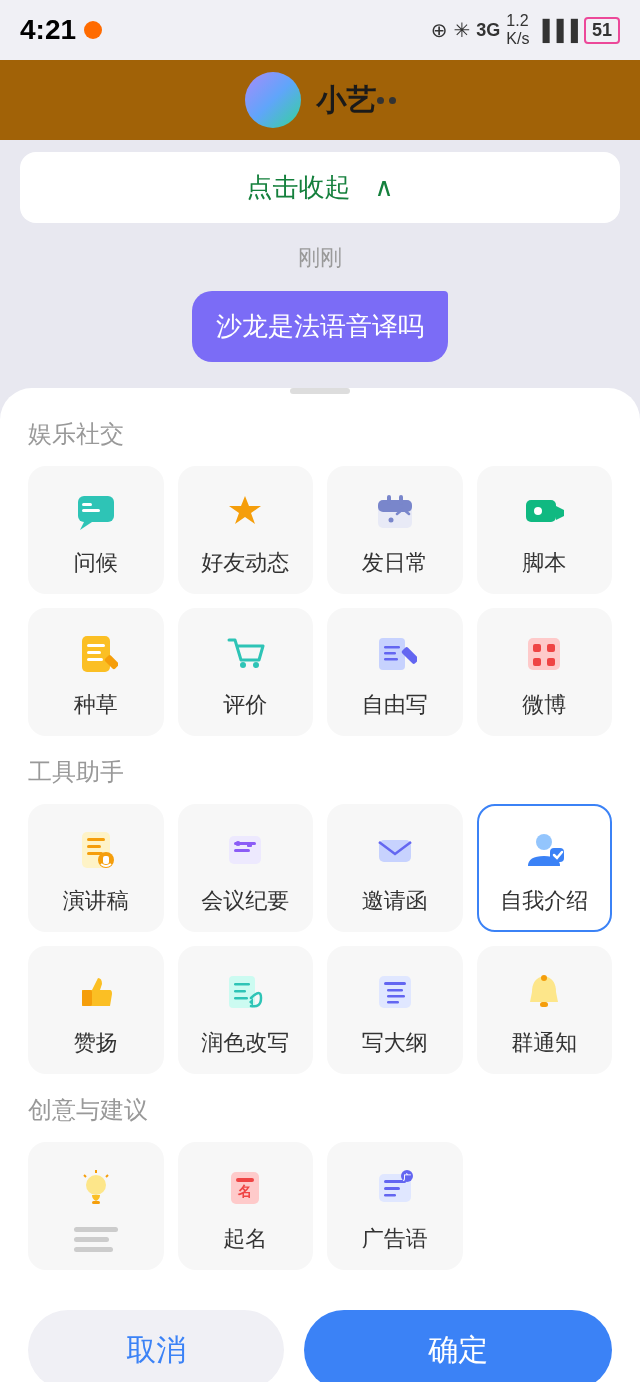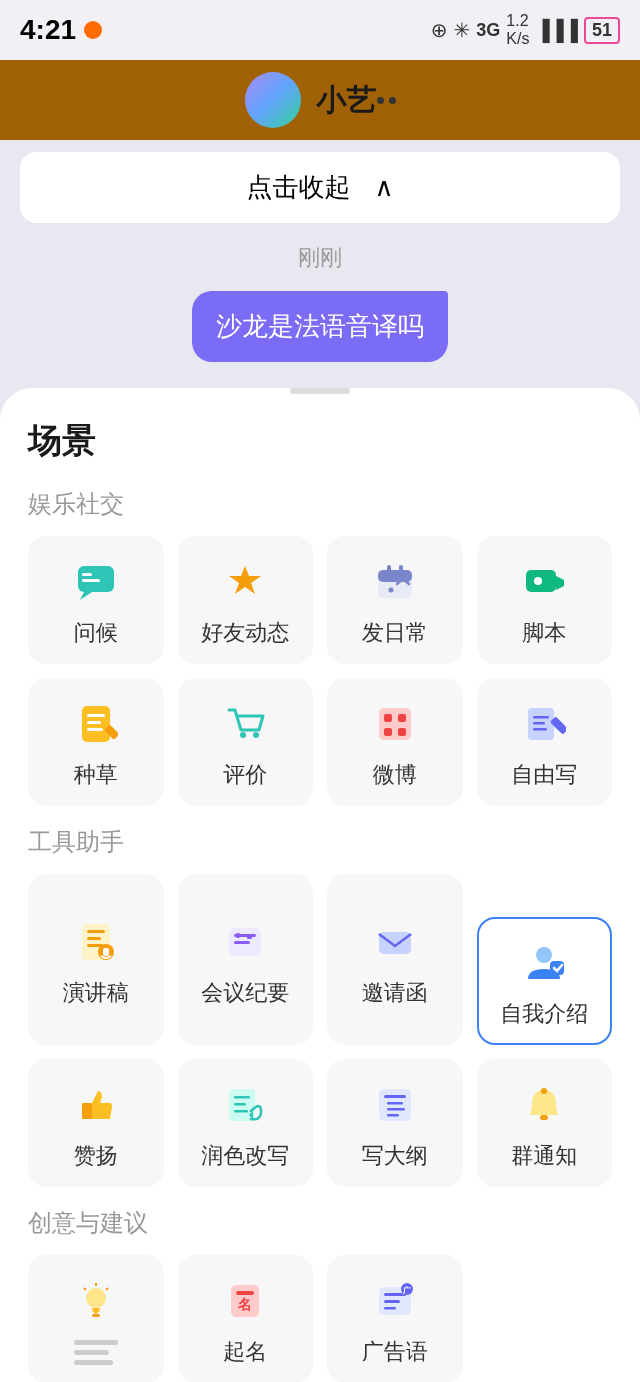--- a/index.html
+++ b/index.html
@@ -98,21 +98,21 @@
     .collapse-bar {
       background: white;
       border-radius: 16px;
       margin: 12px 20px;
       padding: 18px;
       text-align: center;
       display: flex;
       align-items: center;
       justify-content: center;
       gap: 24px;
-      color: #000000;
+      color: #15803d;
       font-size: 26px;
     }
 
     
     .timestamp {
       text-align: center;
       color: #999;
       font-size: 22px;
       padding: 8px 0;
     }
@@ -175,21 +175,20 @@
       flex-direction: column;
       align-items: center;
       justify-content: center;
       padding: 18px 8px 14px;
       gap: 10px;
       border: 2px solid transparent;
     }
     .grid-item.selected {
       border-color: #3b82f6;
       background: #fff;
-      margin-top: 43px;
     }
     .grid-item .icon-wrap {
       width: 52px;
       height: 52px;
       display: flex;
       align-items: center;
       justify-content: center;
     }
     .grid-item .item-label {
       font-size: 22px;
@@ -276,21 +275,20 @@
     <span>∧</span>
   </div>
   <div class="timestamp">刚刚</div>
   <div class="chat-bubble-right">
     <div class="bubble">沙龙是法语音译吗</div>
   </div>
 </div>
 
 <div class="bottom-sheet">
   <div class="sheet-handle"></div>
-  <div class="sheet-title">场景</div>
 
   <div class="section-label">娱乐社交</div>
   <div class="items-grid">
 
     <div class="grid-item">
       <div class="icon-wrap">
         <svg width="44" height="44" viewBox="0 0 44 44" fill="none">
           <rect x="4" y="6" width="36" height="26" rx="6" fill="#2ec4b6"></rect>
           <rect x="8" y="13" width="10" height="3" rx="1.5" fill="white"></rect>
           <rect x="8" y="19" width="18" height="3" rx="1.5" fill="white"></rect>
@@ -355,41 +353,41 @@
           <circle cx="20" cy="33" r="3" fill="#2ec4b6"></circle>
           <circle cx="33" cy="33" r="3" fill="#2ec4b6"></circle>
         </svg>
       </div>
       <span class="item-label">评价</span>
     </div>
 
     <div class="grid-item">
       <div class="icon-wrap">
         <svg width="44" height="44" viewBox="0 0 44 44" fill="none">
+          <rect x="6" y="6" width="26" height="32" rx="4" fill="#c7d2fe"></rect>
+          <rect x="11" y="14" width="16" height="2.5" rx="1.2" fill="#6366f1"></rect>
+          <rect x="11" y="20" width="12" height="2.5" rx="1.2" fill="#6366f1"></rect>
+          <rect x="11" y="26" width="14" height="2.5" rx="1.2" fill="#6366f1"></rect>
+          <rect x="28" y="20" width="8" height="18" rx="2" fill="#6366f1" transform="rotate(-45 28 20)"></rect>
+        </svg>
+      </div>
+      <span class="item-label">自由写</span>
+    </div>
+
+    <div class="grid-item">
+      <div class="icon-wrap">
+        <svg width="44" height="44" viewBox="0 0 44 44" fill="none">
           <rect x="6" y="6" width="32" height="32" rx="5" fill="#fecaca"></rect>
           <rect x="11" y="12" width="8" height="8" rx="2" fill="#ef4444"></rect>
           <rect x="25" y="12" width="8" height="8" rx="2" fill="#ef4444"></rect>
           <rect x="11" y="26" width="8" height="8" rx="2" fill="#ef4444"></rect>
           <rect x="25" y="26" width="8" height="8" rx="2" fill="#ef4444"></rect>
         </svg>
       </div>
       <span class="item-label">微博</span>
-    </div>
-
-    <div class="grid-item">
-      <div class="icon-wrap">
-        <svg width="44" height="44" viewBox="0 0 44 44" fill="none">
-          <rect x="6" y="6" width="26" height="32" rx="4" fill="#c7d2fe"></rect>
-          <rect x="11" y="14" width="16" height="2.5" rx="1.2" fill="#6366f1"></rect>
-          <rect x="11" y="20" width="12" height="2.5" rx="1.2" fill="#6366f1"></rect>
-          <rect x="11" y="26" width="14" height="2.5" rx="1.2" fill="#6366f1"></rect>
-          <rect x="28" y="20" width="8" height="18" rx="2" fill="#6366f1" transform="rotate(-45 28 20)"></rect>
-        </svg>
-      </div>
-      <span class="item-label">自由写</span>
     </div>
 
   </div>
 
   <div class="section-label">工具助手</div>
   <div class="items-grid">
 
     <div class="grid-item">
       <div class="icon-wrap">
         <svg width="44" height="44" viewBox="0 0 44 44" fill="none">

